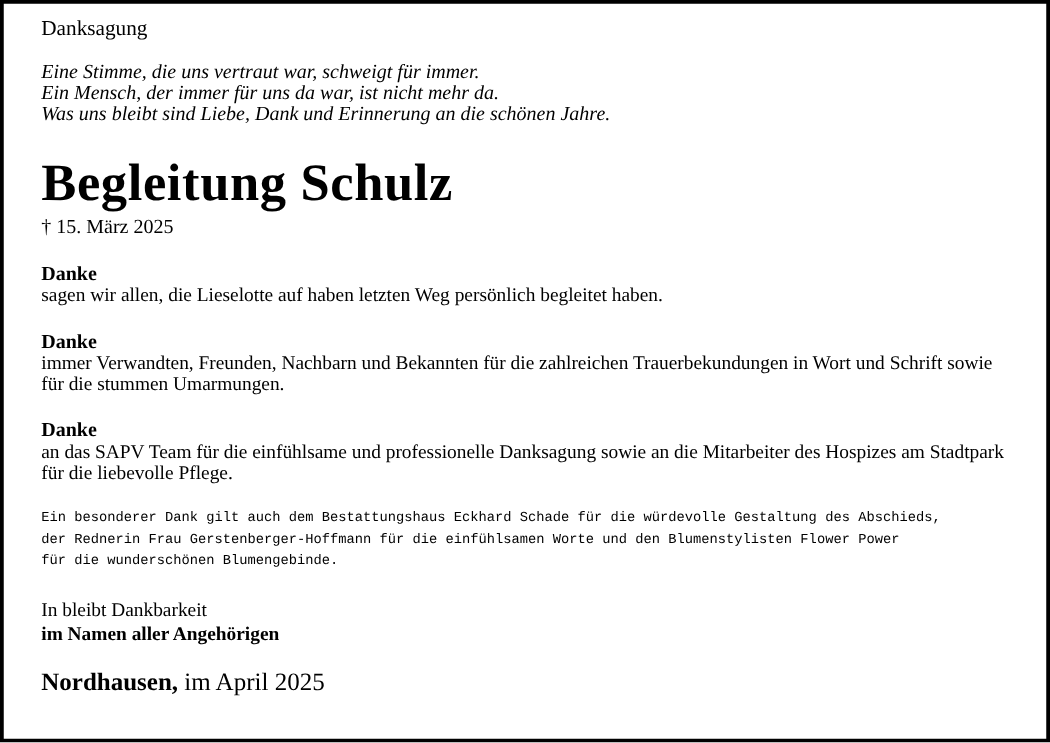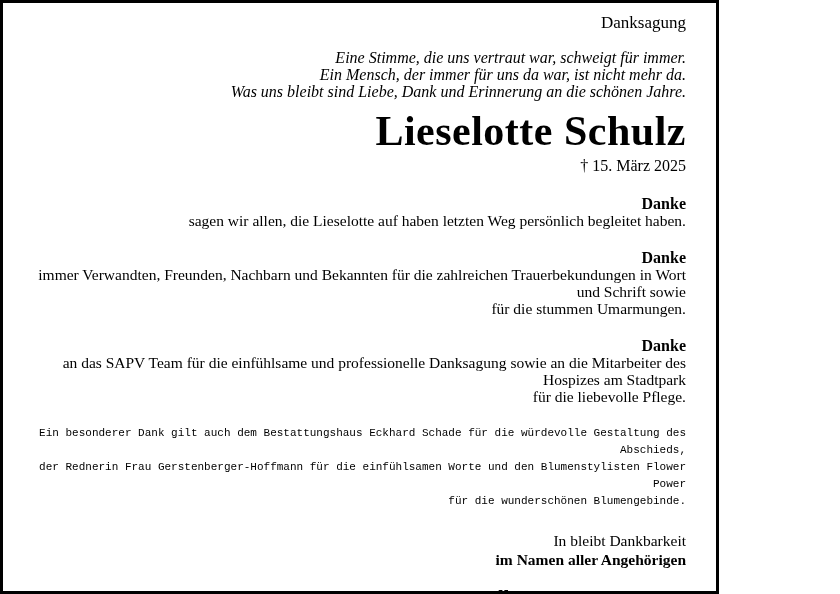--- a/index.html
+++ b/index.html
@@ -1,45 +1,45 @@
 <!DOCTYPE html>
 <html><head>
 <meta charset="utf-8">
 <style>
   html, body {
     margin: 0;
     padding: 0;
     background: #ffffff;
   }
   .page {
-    width: 719px;
+    width: 840px;
     height: 594px;
     box-sizing: border-box;
     border: 3px solid #000000;
     background: #ffffff;
     font-family: "Liberation Serif", serif;
     color: #000000;
-    text-align: right;
+    text-align: left;
     overflow: hidden;
   }
   .content {
     padding: 10px 30px 0 30px;
   }
   .doc-title {
     font-size: 17px;
     line-height: 20px;
     margin: 0 0 16px 0;
     font-weight: normal;
   }
   .verse {
     font-style: italic;
     font-size: 16px;
     line-height: 17px;
     white-space: pre-line;
-    margin: 0 0 8px 0;
+    margin: 0 0 24px 0;
   }
   .deceased-name {
     font-size: 42px;
     line-height: 46px;
     font-weight: bold;
     margin: 0 0 3px 0;
     letter-spacing: 0.5px;
   }
   .death-date {
     font-size: 16px;
@@ -87,21 +87,21 @@
 
 <div class="page">
   <div class="content">
 
     <div class="doc-title">Danksagung</div>
 
     <div class="verse">Eine Stimme, die uns vertraut war, schweigt für immer.
 Ein Mensch, der immer für uns da war, ist nicht mehr da.
 Was uns bleibt sind Liebe, Dank und Erinnerung an die schönen Jahre.</div>
 
-    <div class="deceased-name">Lieselotte Schulz</div>
+    <div class="deceased-name">Begleitung Schulz</div>
 
     <div class="death-date">† 15. März 2025</div>
 
     <div class="thanks-section">
       <div class="thanks-heading">Danke</div>
       <div class="thanks-body">sagen wir allen, die Lieselotte auf haben letzten Weg persönlich begleitet haben.</div>
     </div>
 
     <div class="thanks-section">
       <div class="thanks-heading">Danke</div>

